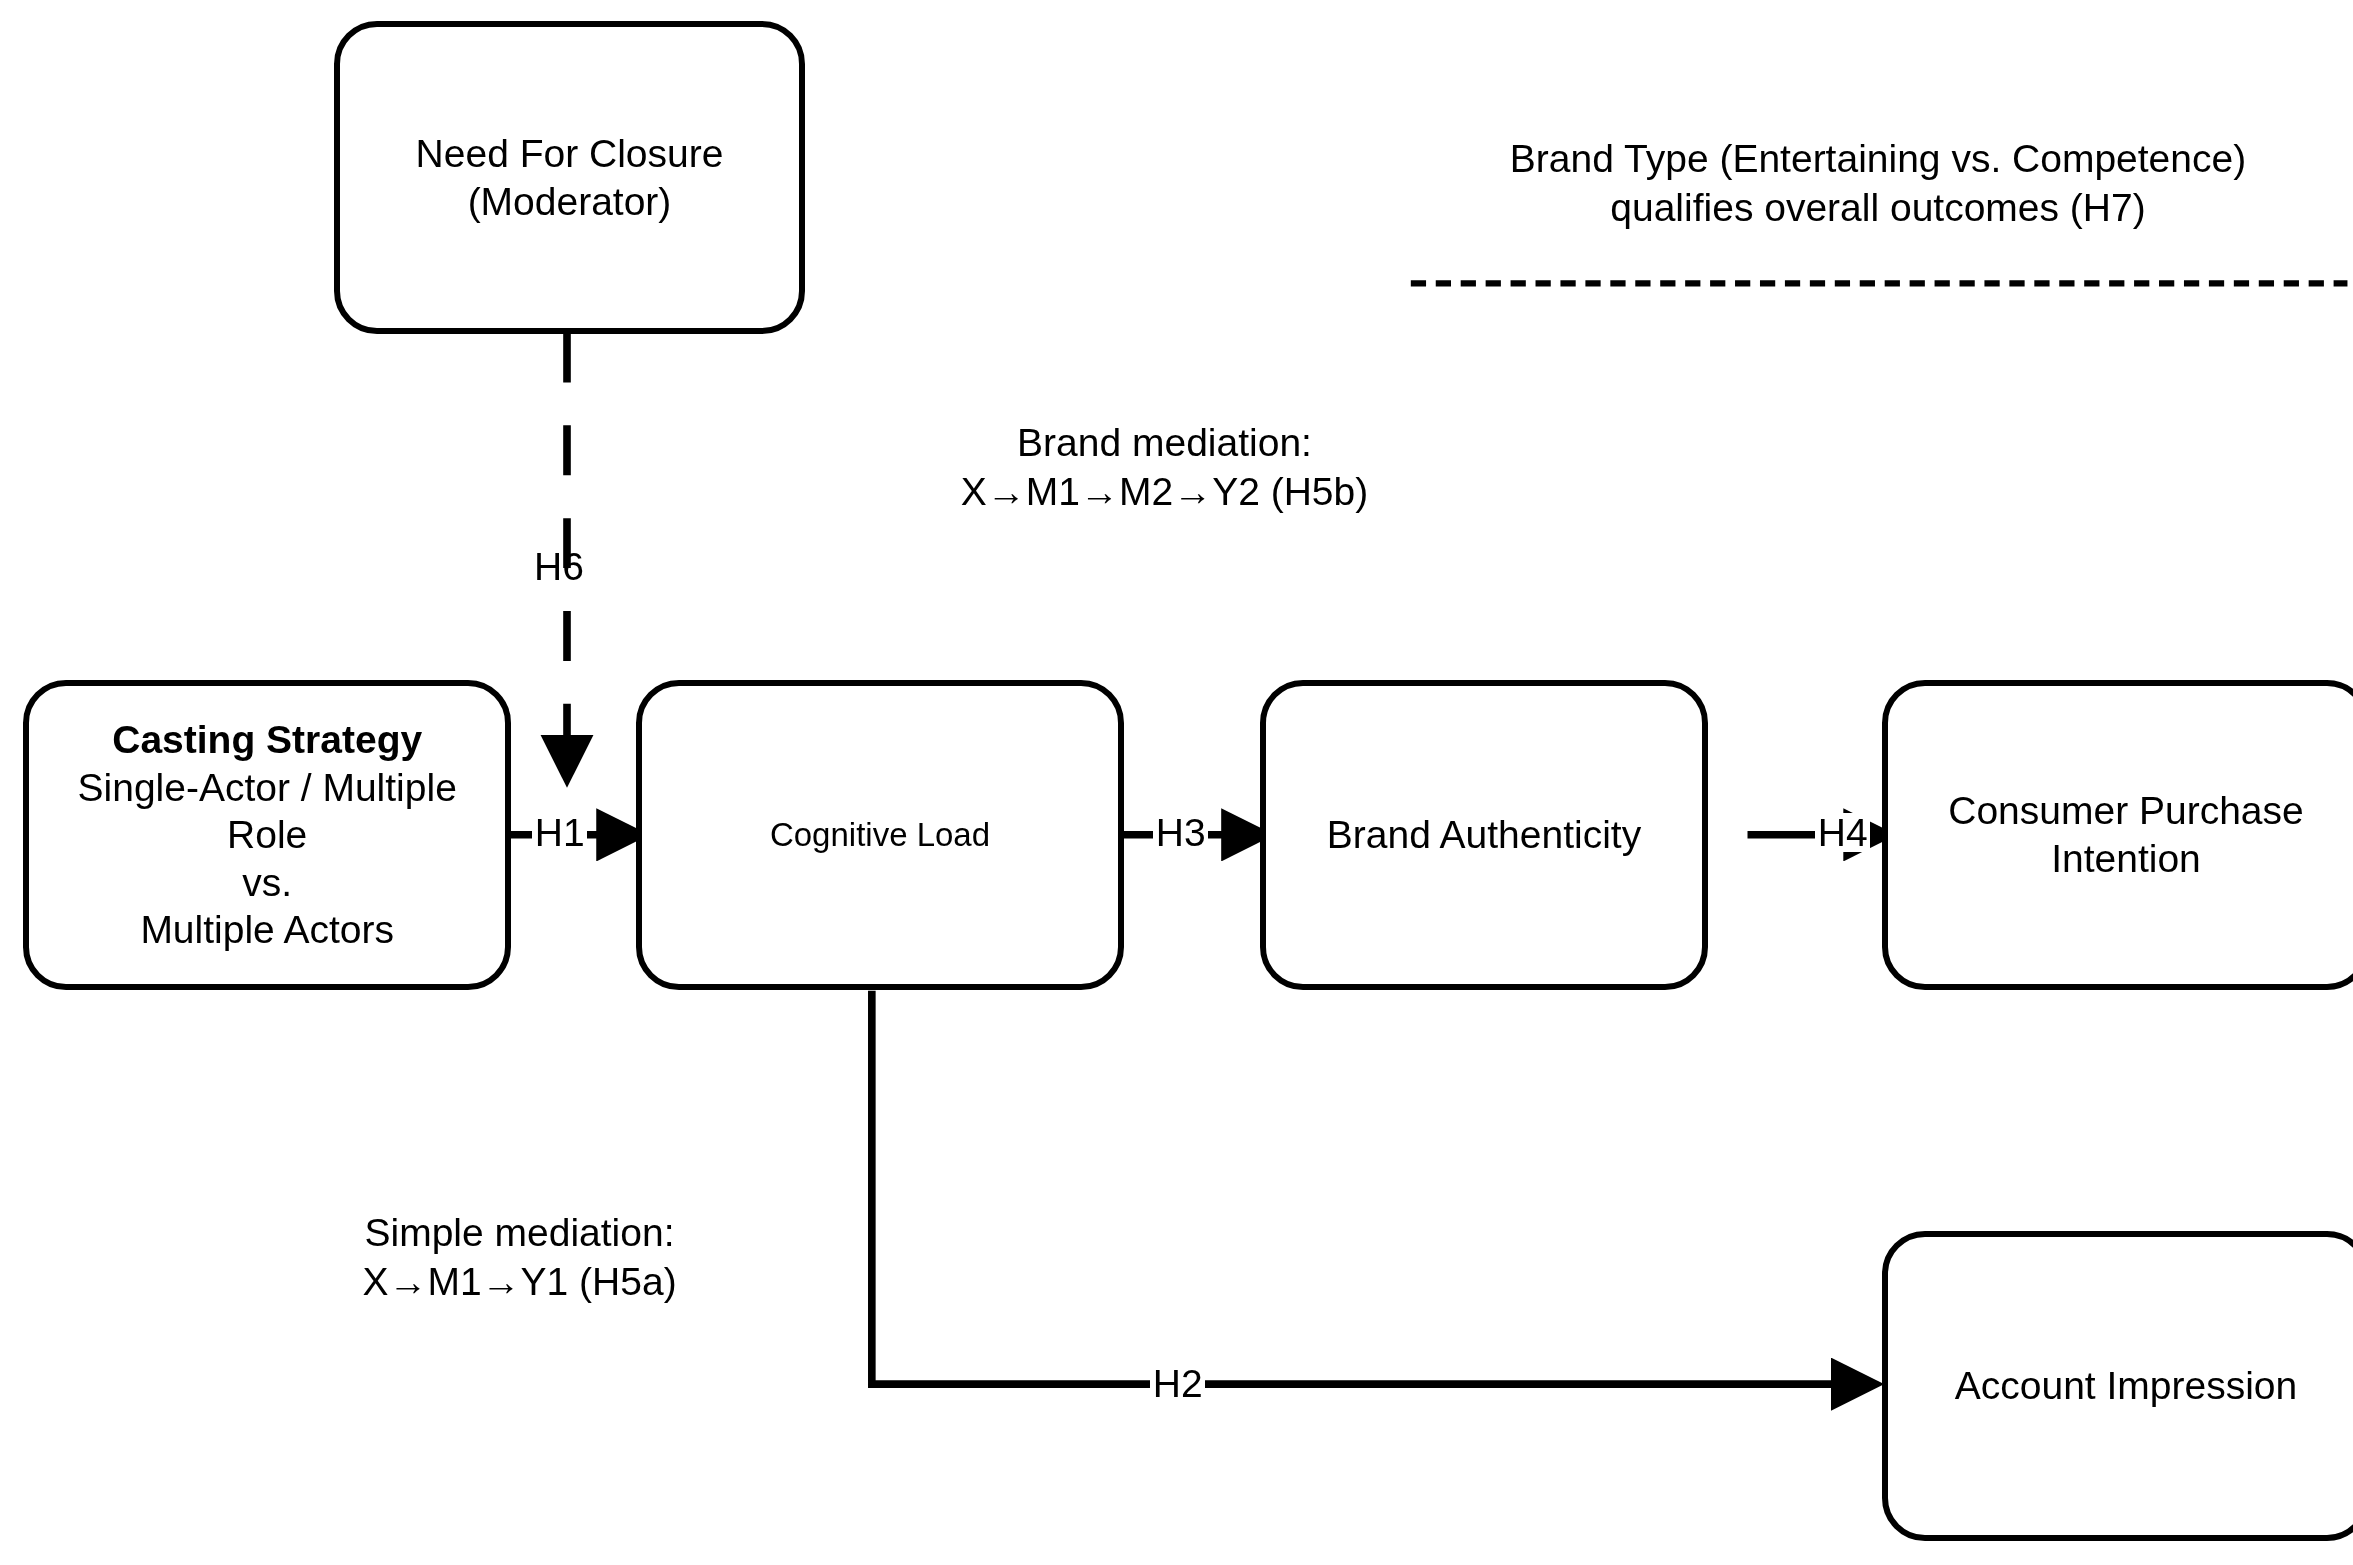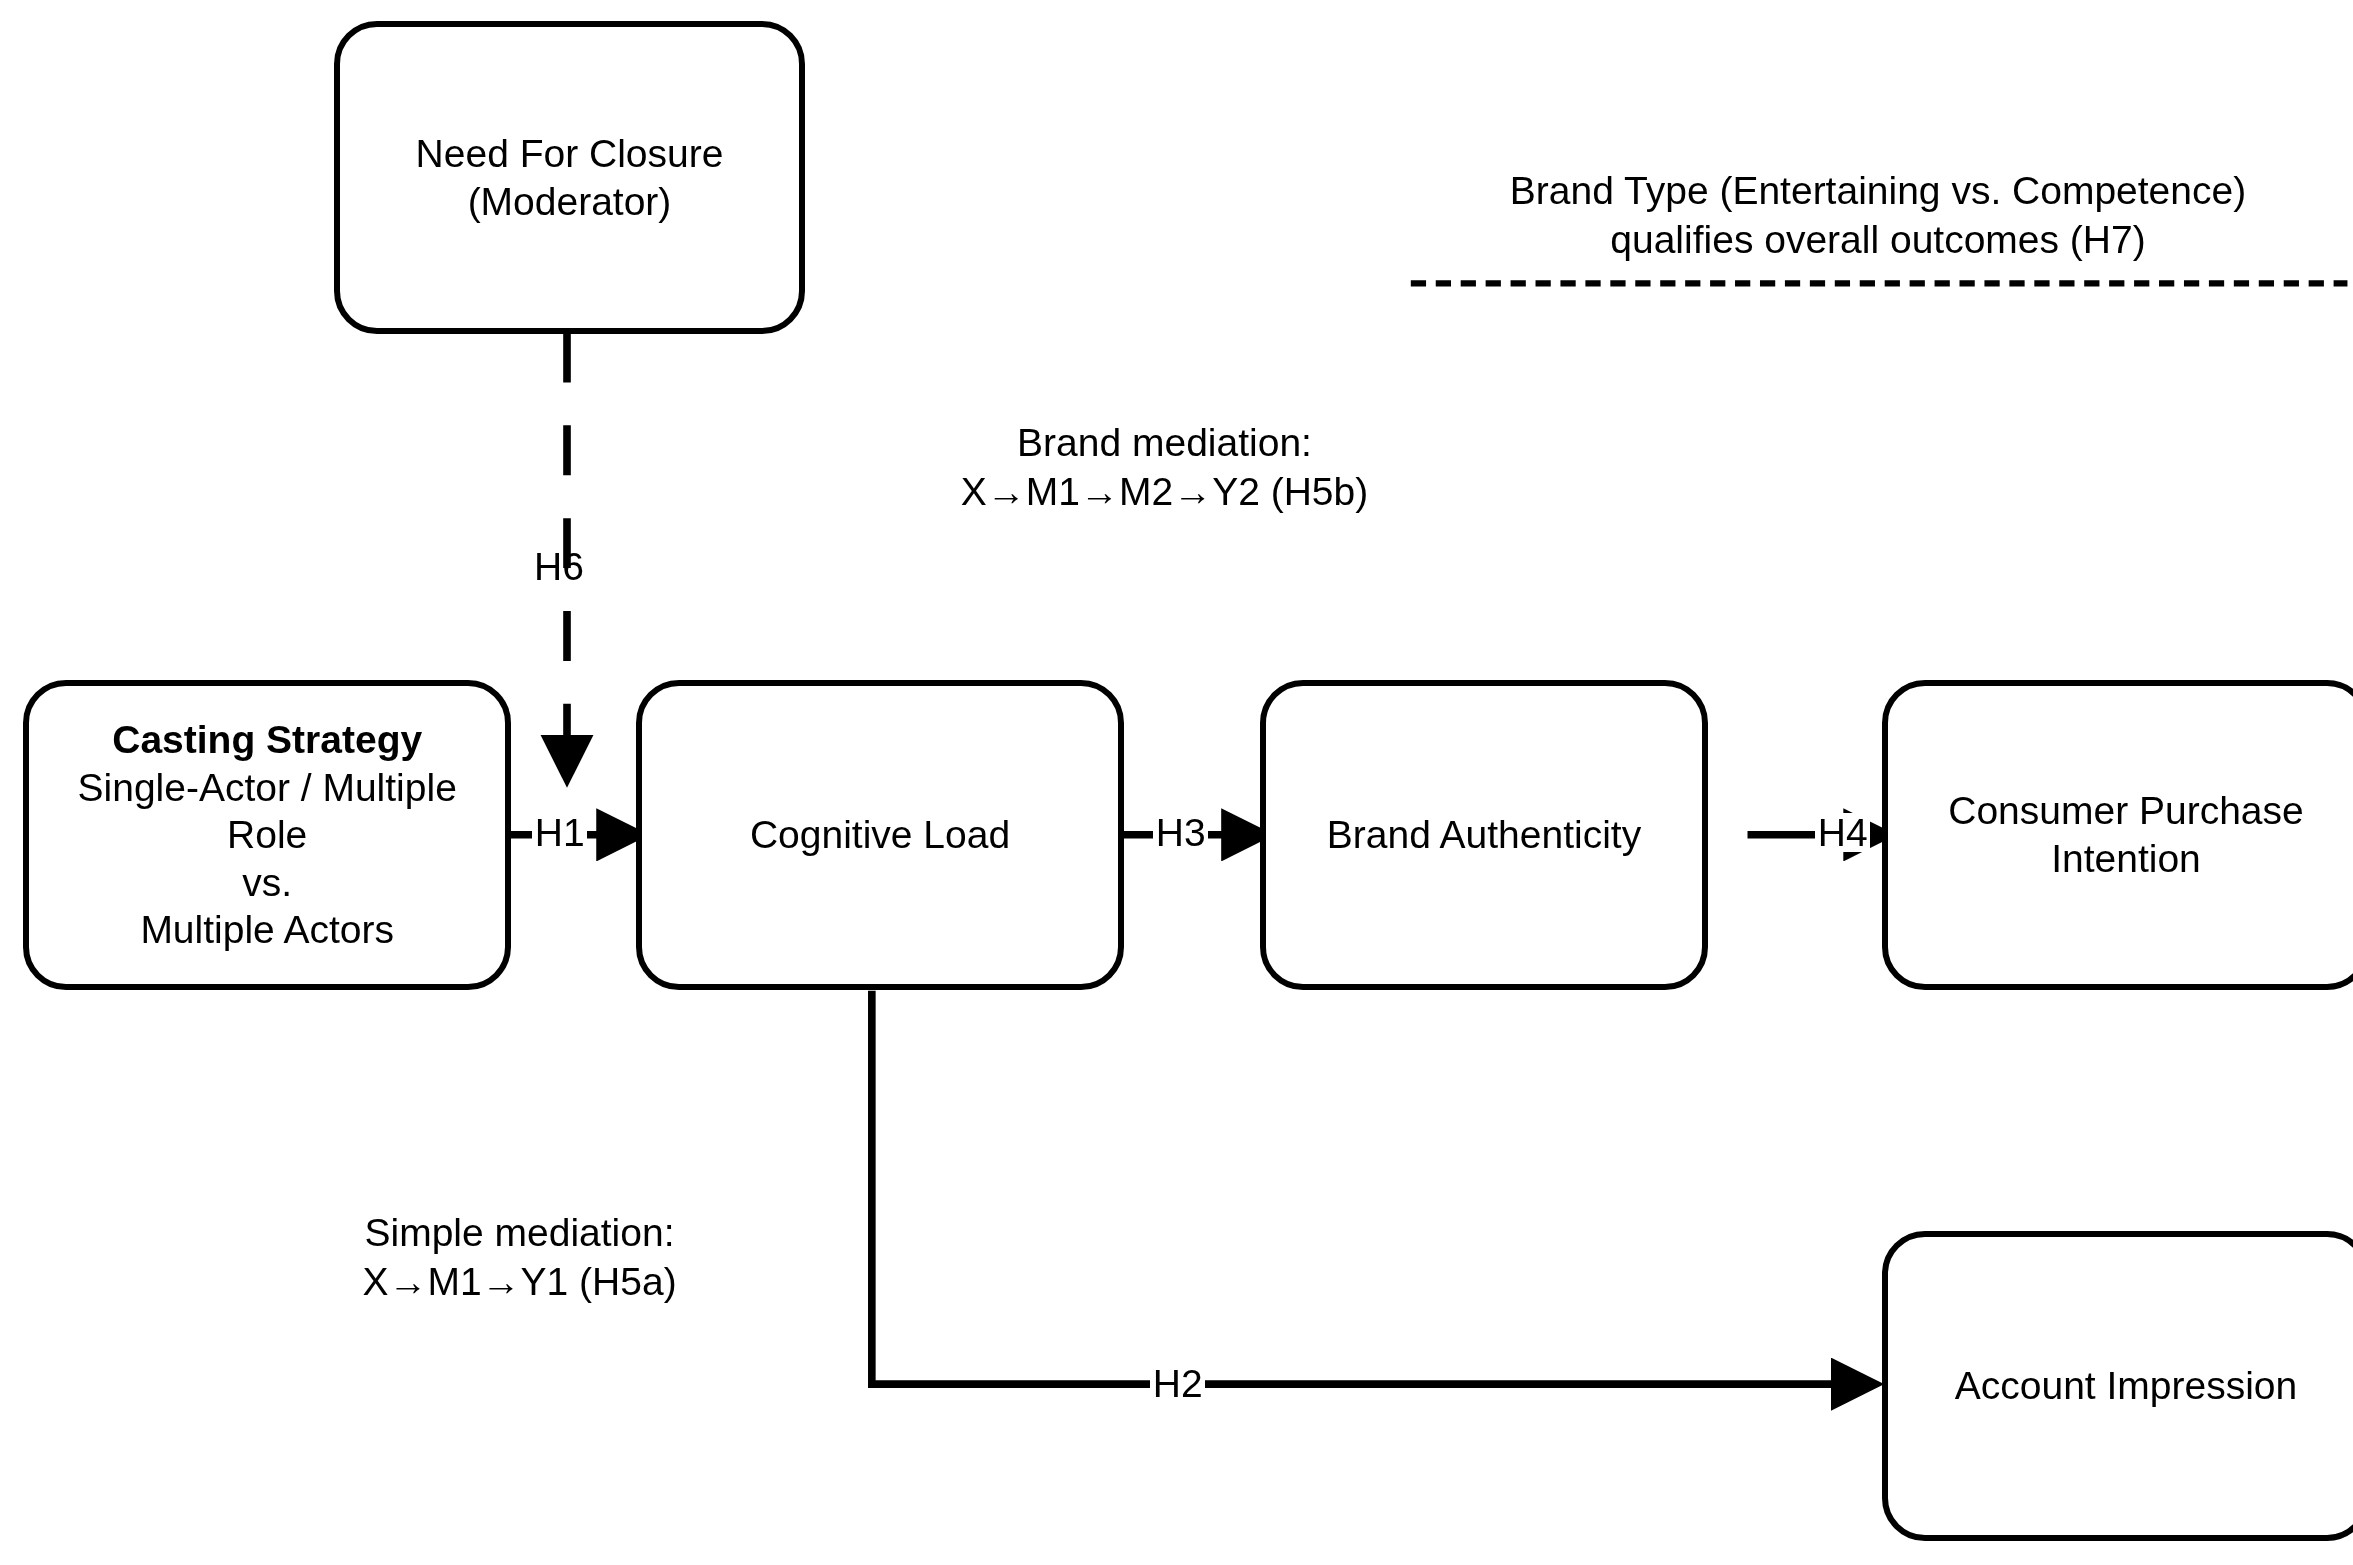--- a/index.html
+++ b/index.html
@@ -37,21 +37,21 @@
     line-height: 1.22;
   }
   .node .line {
     display: block;
     width: 100%;
     white-space: nowrap;
   }
   .node.n-casting { font-size: 39px; }
   .node.n-casting .line.strong { font-weight: bold; }
   .node.n-nfc  { font-size: 39px; }
-  .node.n-cog  { font-size: 39px; }
+  .node.n-cog  { font-size: 33px; }
   .node.n-auth { font-size: 39px; }
   .node.n-cpi  { font-size: 39px; }
   .node.n-acct { font-size: 39px; }
 
   .edge-label {
     position: absolute;
     font-size: 39px;
     line-height: 1;
     background: #ffffff;
     padding: 0 2.8px;
@@ -134,19 +134,19 @@
   <div class="note" style="left:901px; top:419px; width:527px;">
     <span class="line">Brand mediation:</span>
     <span class="line">X→M1→M2→Y2 (H5b)</span>
   </div>
 
   <div class="note" style="left:298px; top:1181px; width:443px;margin-top:28px;">
     <span class="line">Simple mediation:</span>
     <span class="line">X→M1→Y1 (H5a)</span>
   </div>
 
-  <div class="note" style="left:1407px; top:135px; width:942px;margin-top:32px;">
+  <div class="note" style="left:1407px; top:135px; width:942px;">
     <span class="line">Brand Type (Entertaining vs. Competence)</span>
     <span class="line">qualifies overall outcomes (H7)</span>
   </div>
 
 </div>
 
 
 </body></html>

